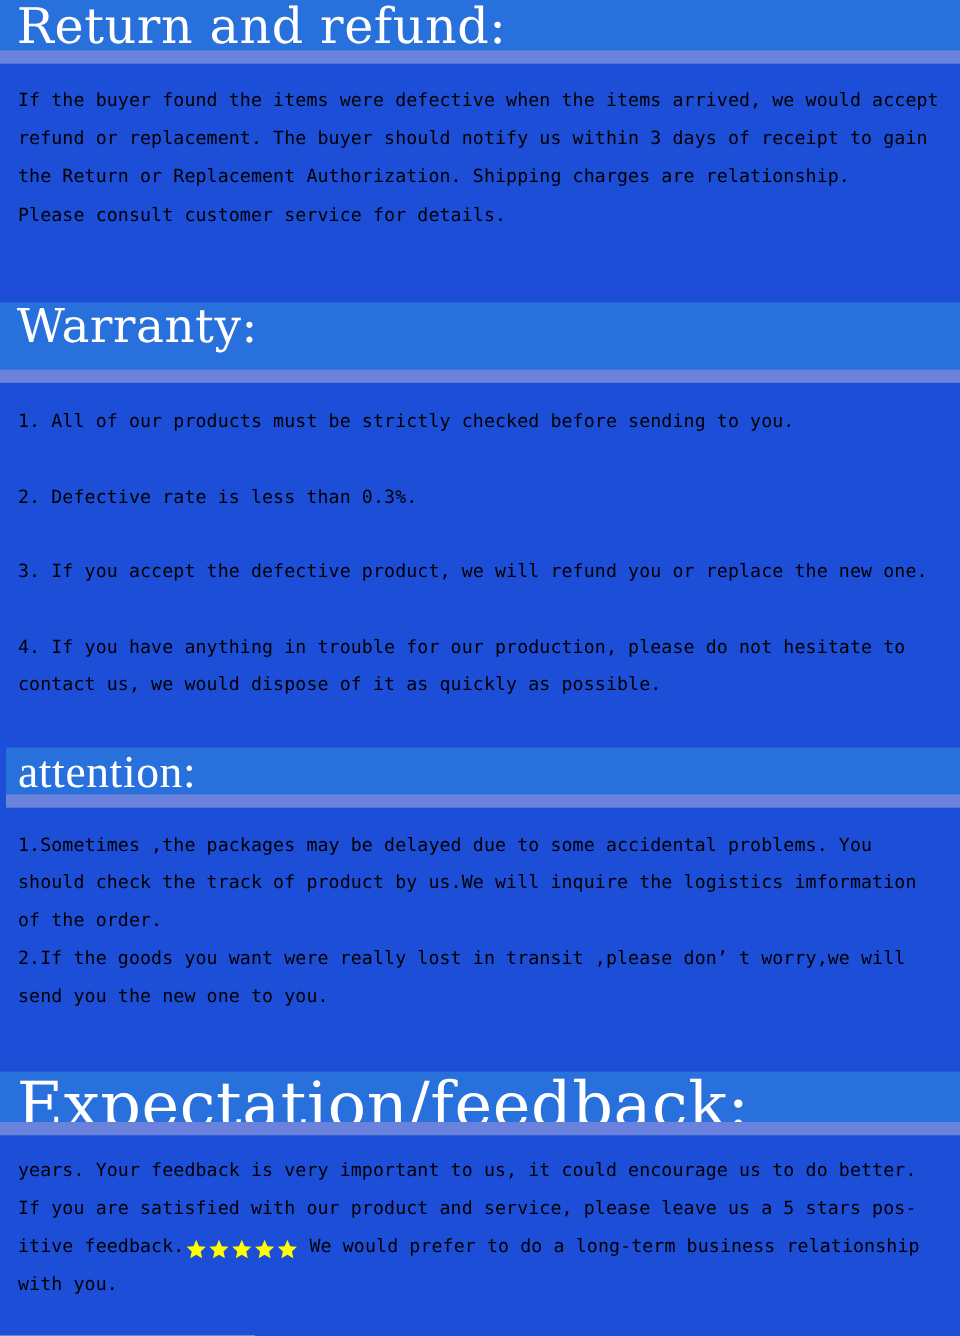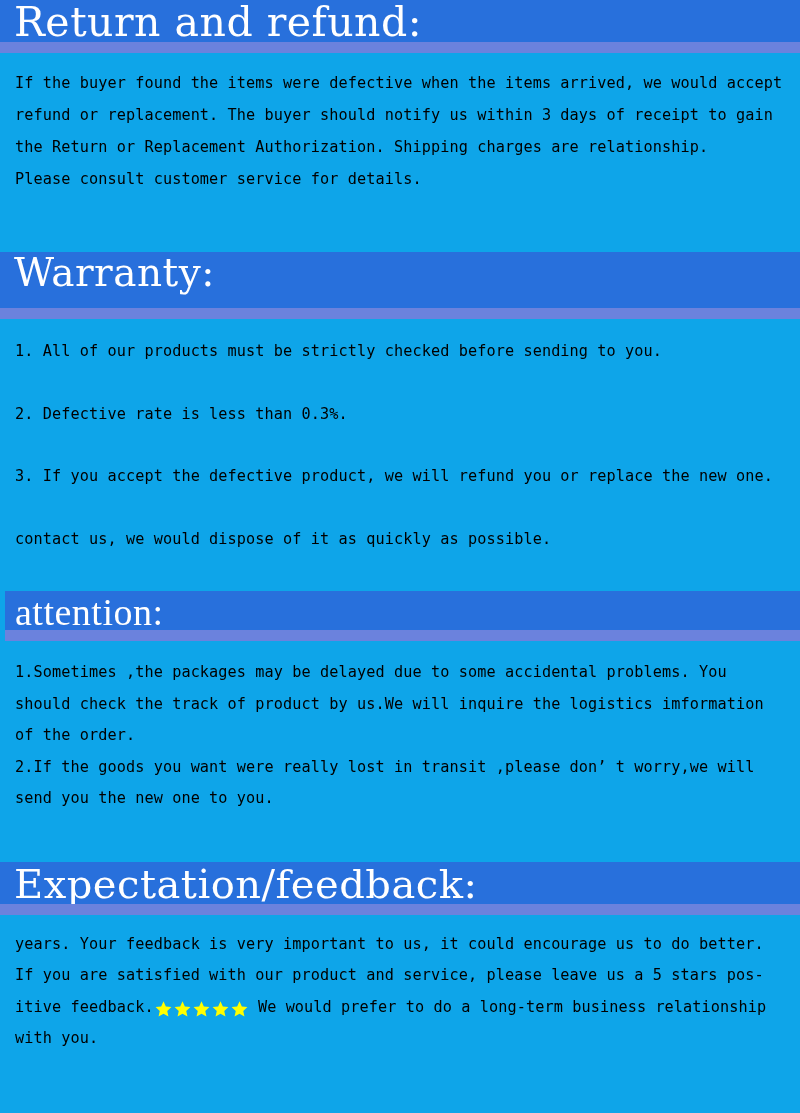--- a/index.html
+++ b/index.html
@@ -11,21 +11,21 @@
     width: 800px;
     height: 1113px;
     overflow: hidden;
     font-family: "DejaVu Sans Mono", "Liberation Mono", monospace;
     color: #000000;
   }
   .page {
     width: 800px;
     height: 1113px;
     position: relative;
-    background: #0ea5e9;
+    background: #1d4ed8;
     overflow: hidden;
   }
 
   
   .banner {
     position: relative;
     box-sizing: border-box;
     background: #2870dc;
     border-bottom: 11px solid #6b82dd;
     overflow: hidden;
@@ -75,21 +75,21 @@
     font-family: Liberation Serif, serif;
   }
 
   .banner--expectation {
     width: 800px;
     height: 53px;
     margin-top: 47px;
     padding: 0 0 0 14px;
   }
   .banner--expectation .banner-title {
-    font-size: 40px;
+    font-size: 53px;
     padding-top: 2px;
   }
 
   
   .body-block {
     padding-left: 15px;
     padding-right: 0;
     font-size: 15.2px;
     line-height: 32px;
     letter-spacing: 0.1px;
@@ -149,20 +149,21 @@
     <p>Please consult customer service for details.</p>
   </div>
 
   <div class="banner banner--warranty">
     <span class="banner-title">Warranty:</span>
   </div>
   <div class="body-block block--warranty">
     <p class="spaced">1. All of our products must be strictly checked before sending to you.</p>
     <p class="spaced">2. Defective rate is less than 0.3%.</p>
     <p class="spaced">3. If you accept the defective product, we will refund you or replace the new one.</p>
+    <p>4. If you have anything in trouble for our production, please do not hesitate to</p>
     <p>contact us, we would dispose of it as quickly as possible.</p>
   </div>
 
   <div class="banner banner--attention">
     <span class="banner-title">attention:</span>
   </div>
   <div class="body-block block--attention">
     <p>1.Sometimes ,the packages may be delayed due to some accidental problems. You</p>
     <p>should check the track of product by us.We will inquire the logistics imformation</p>
     <p>of the order.</p>

